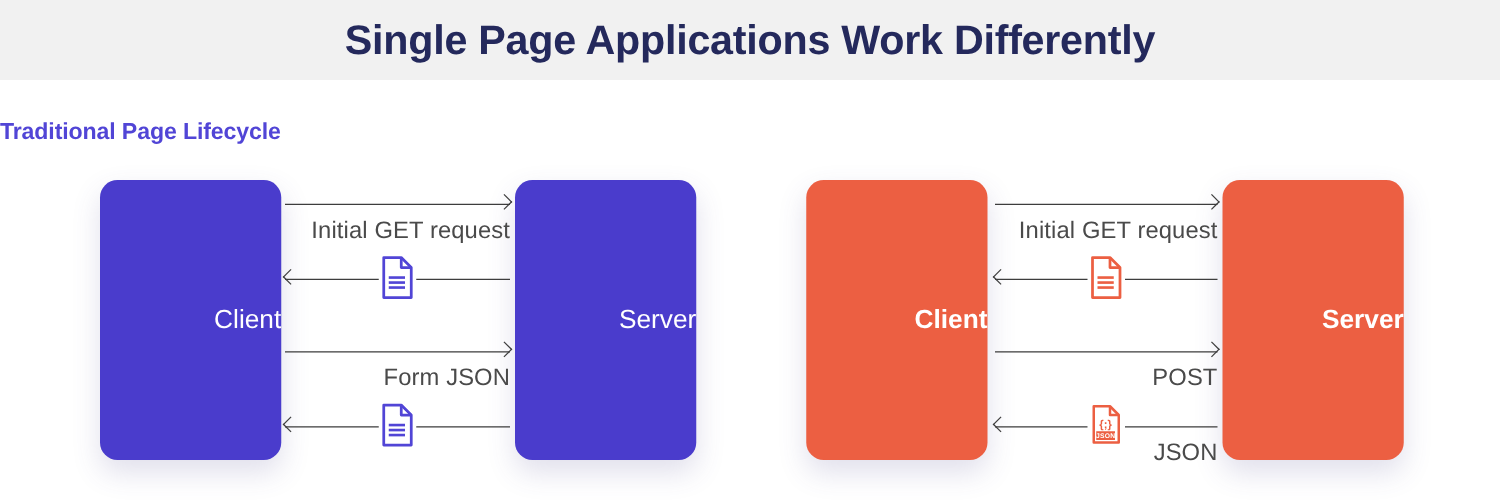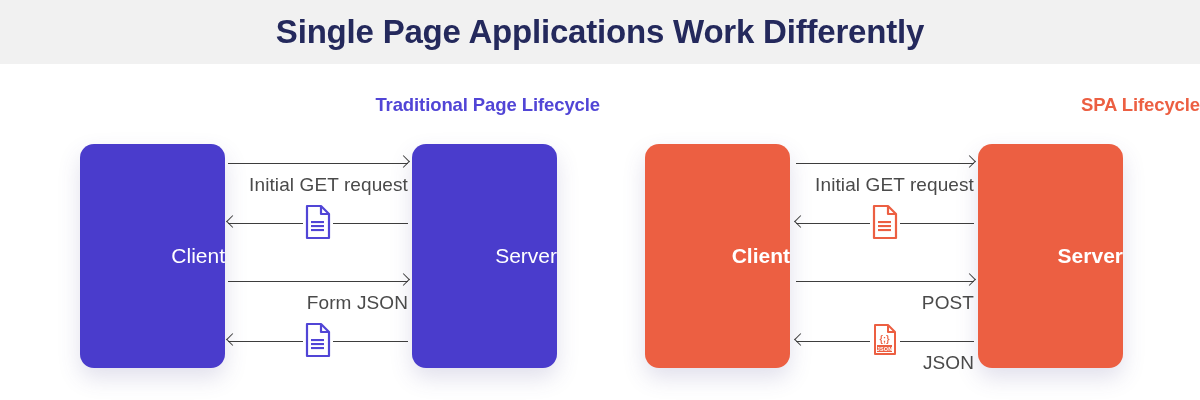--- a/index.html
+++ b/index.html
@@ -50,21 +50,21 @@
     width: 600px;
     height: 336px;
   }
   .panel-left  { left: 0; }
   .panel-right { left: 600px; }
 
   .panel-heading {
     position: absolute;
     top: 30px;
     width: 100%;
-    text-align: right;
+    text-align: left;
     font-size: 18.5px;
     font-weight: bold;
     letter-spacing: -0.1px;
   }
   .panel-left .panel-heading  { color: #5145d6; }
   .panel-right .panel-heading { color: #ec5f42; }
 
   
   .node {
     position: absolute;
@@ -216,21 +216,20 @@
             <rect x="8" y="26" width="13" height="2.1" fill="#5145d6"></rect>
           </svg>
         </div>
       </div>
 
     </div>
   </div>
 
   <div class="panel panel-right">
 
-    <div class="panel-heading">SPA Lifecycle</div>
 
     <div class="node node-client">
       <span class="node-label">Client</span>
     </div>
 
     <div class="node node-server">
       <span class="node-label">Server</span>
     </div>
 
     <div class="flows">

